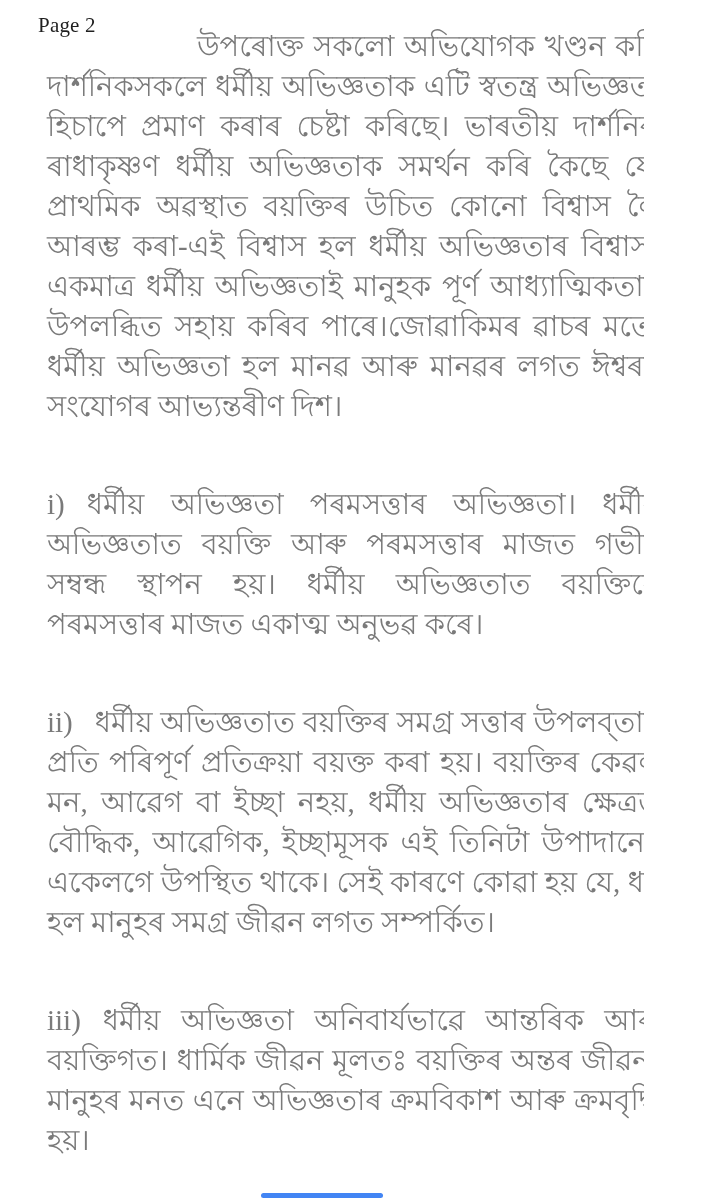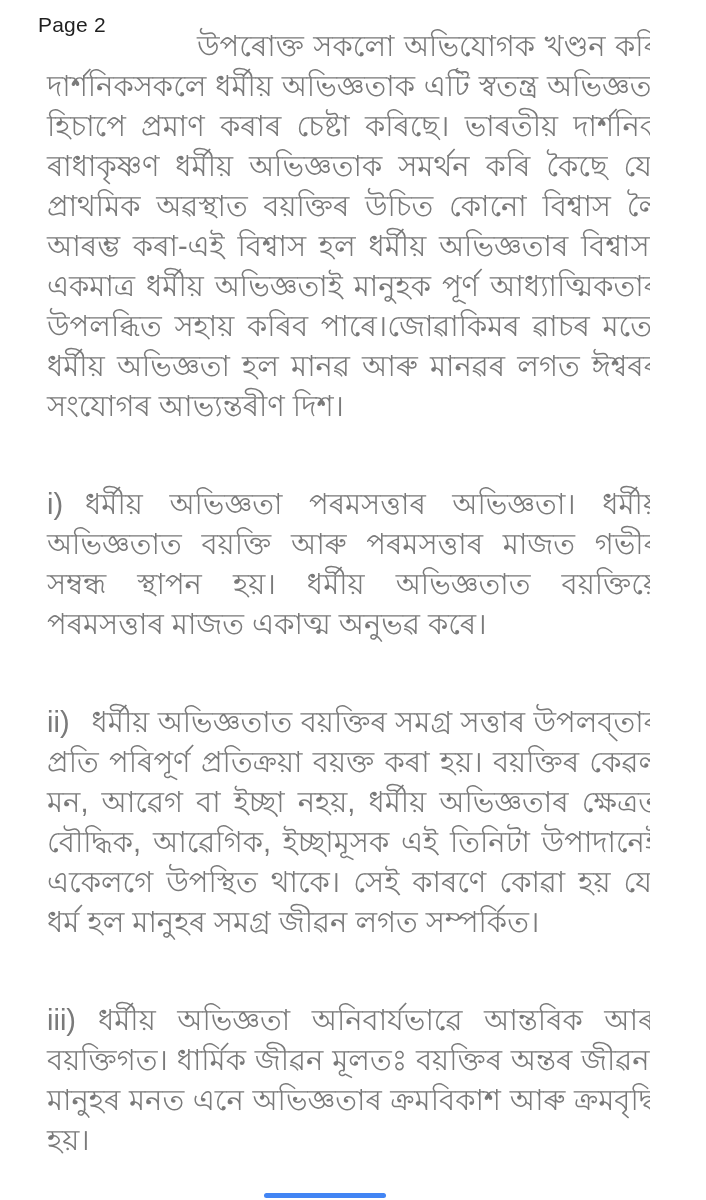--- a/index.html
+++ b/index.html
@@ -6,22 +6,21 @@
     margin: 0;
     padding: 0;
     background: #ffffff;
   }
   .page {
     position: relative;
     width: 644px;
     height: 1200px;
     background: #ffffff;
     overflow: hidden;
-    font-family: Liberation Sans, sans-serif;
-    padding-left: 6px;
+    font-family: Liberation Serif, serif;
   }
   .page-label {
     position: absolute;
     top: 13px;
     left: 38px;
     font-size: 21px;
     font-weight: 400;
     color: #1f1f1f;
     letter-spacing: 0.2px;
   }

